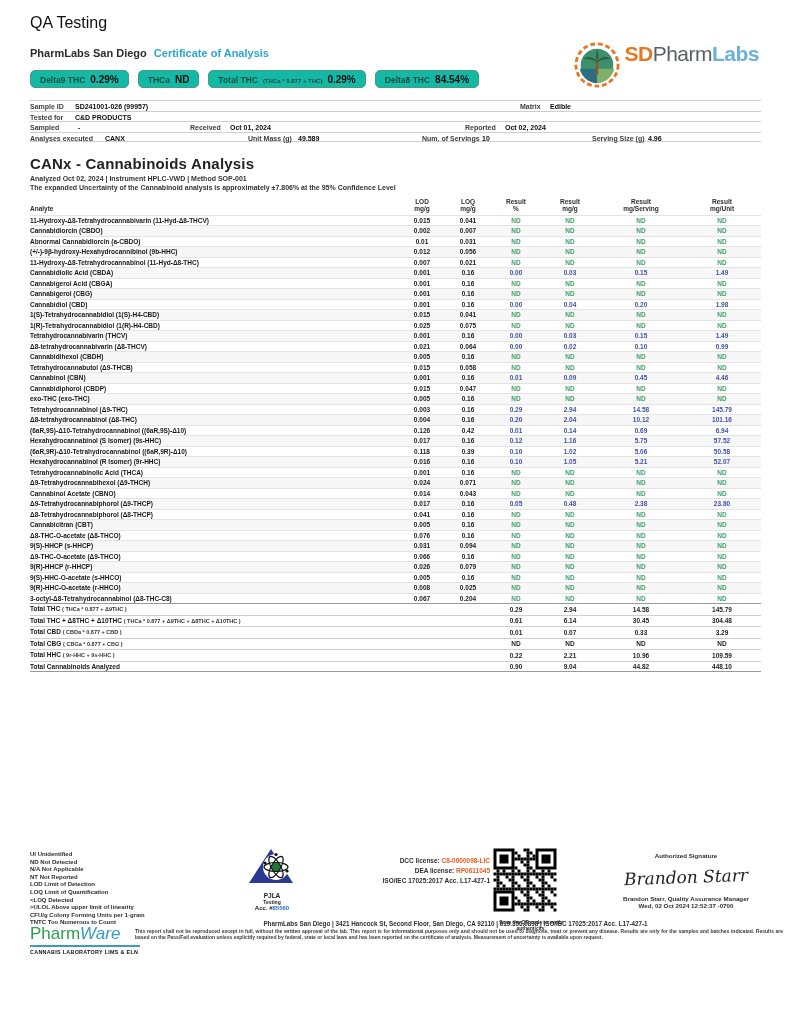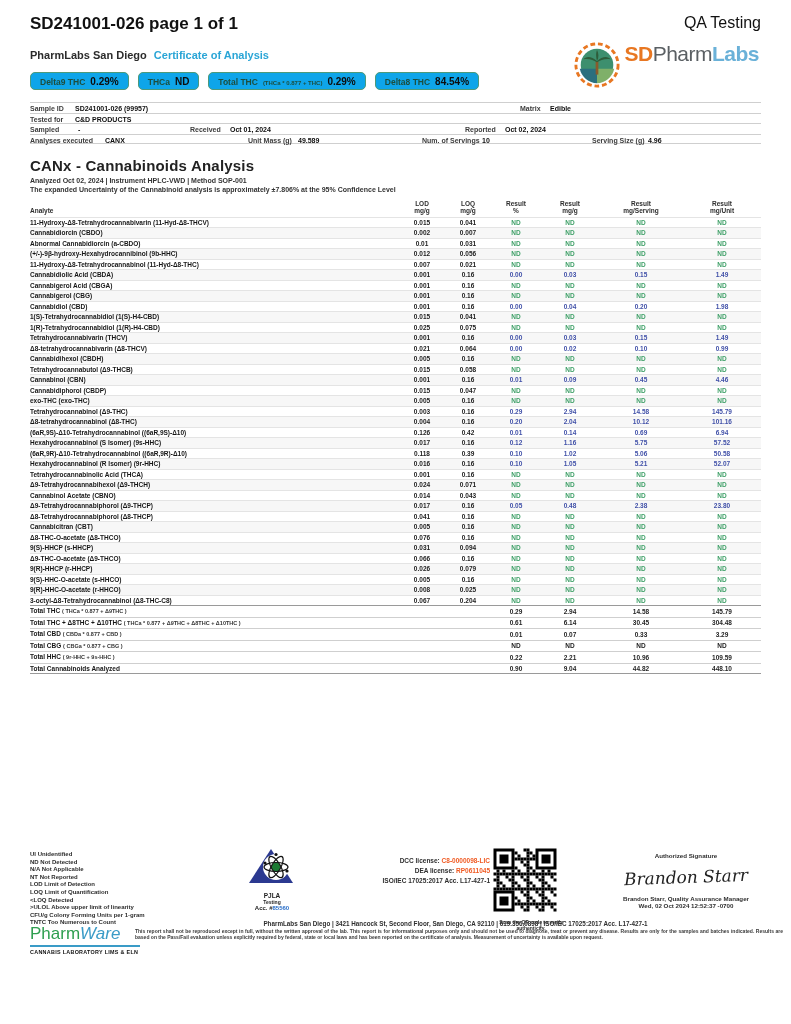--- a/index.html
+++ b/index.html
@@ -25,21 +25,21 @@
 
   .brand-logo { position:absolute; right:32px; top:42px; display:flex; align-items:flex-start; gap:4px; }
   .brand-text { font-size:21px; font-weight:700; letter-spacing:-0.5px; }
   .brand-sd { color:#e87722; }
   .brand-pharm { color:#5a5f63; font-weight:400; }
   .brand-labs { color:#6ab1d8; font-weight:700; }
 
   
   .badges { margin-top:11px; display:flex; gap:9px; }
   .badge {
-    background:#0ea5e9; border:1px solid #4d9a7a; border-radius:5px;
+    background:#14b8a6; border:1px solid #4d9a7a; border-radius:5px;
     padding:3px 9px; display:flex; align-items:baseline; gap:5px; height:18px;
   }
   .badge-label { font-size:8.5px; font-weight:700; color:#1d4e3d; }
   .badge-sub { font-size:6px; font-weight:700; color:#1d4e3d; }
   .badge-value { font-size:10px; font-weight:700; color:#0d0d0d;text-align:right; }
 
   
   .info-table { margin-top:12px; font-size:7px; font-weight:700; }
   .info-row { position:relative; height:10.5px; border-top:1px solid #cfcfcf; padding-top:1.5px; }
   .info-row span { position:absolute; white-space:nowrap; top:2px; }
@@ -104,21 +104,20 @@
   .pw-pharm { color:#2e9e4f; }
   .pw-ware { color:#3a9bc7; font-style:italic; }
   .pw-caption { font-size:5.4px; font-weight:700; color:#111; letter-spacing:0.3px; margin-top:2px; }
 </style>
 </head>
 <body>
 
 <div class="page">
 
   <div class="top-row">
-    <div class="doc-id">SD241001-026 page 1 of 1</div>
     <div class="qa">QA Testing</div>
   </div>
 
   <div class="lab-row">
     <span class="lab-name">PharmLabs San Diego</span>
     <span class="coa">Certificate of Analysis</span>
   </div>
 
 
   <div class="brand-logo">

